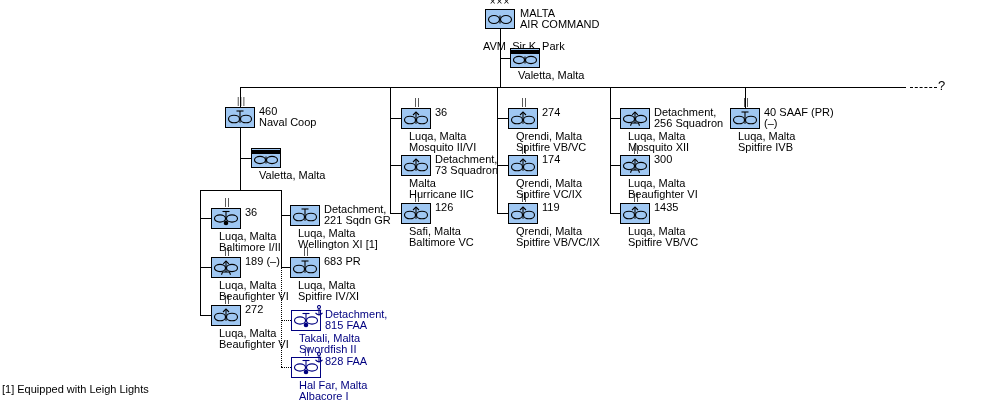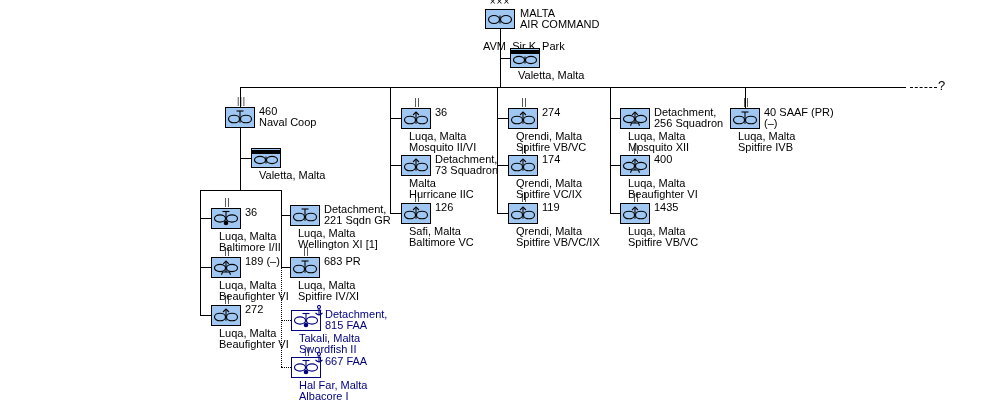--- a/index.html
+++ b/index.html
@@ -244,21 +244,21 @@
   <div class="unit faa" style="left:291px;top:357px">
     <div class="ech">||</div>
     <div class="ubox">
       <svg width="26" height="17" viewBox="0 0 26 17">
           <use href="#i-grbomb"></use>
         </svg>
       <svg class="anchor" width="10" height="12" viewBox="0 0 10 12">
           <use href="#i-anchor"></use>
         </svg>
     </div>
-    <div class="side">667 FAA</div>
+    <div class="side">828 FAA</div>
     <div class="below">Hal Far, Malta
 Albacore I</div>
   </div>
 
   <div class="unit" style="left:401px;top:108px">
     <div class="ech">||</div>
     <div class="ubox">
       <svg width="26" height="17" viewBox="0 0 26 17">
           <use href="#i-fighter"></use>
         </svg>
@@ -340,21 +340,21 @@
 Mosquito XII</div>
   </div>
 
   <div class="unit" style="left:620px;top:155px">
     <div class="ech">||</div>
     <div class="ubox">
       <svg width="26" height="17" viewBox="0 0 26 17">
           <use href="#i-nightfighter"></use>
         </svg>
     </div>
-    <div class="side">400</div>
+    <div class="side">300</div>
     <div class="below">Luqa, Malta
 Beaufighter VI</div>
   </div>
 
   <div class="unit" style="left:620px;top:203px">
     <div class="ech">||</div>
     <div class="ubox">
       <svg width="26" height="17" viewBox="0 0 26 17">
           <use href="#i-fighter"></use>
         </svg>
@@ -371,14 +371,15 @@
           <use href="#i-gr"></use>
         </svg>
     </div>
     <div class="side">40 SAAF (PR)
 (–)</div>
     <div class="below">Luqa, Malta
 Spitfire IVB</div>
   </div>
 
   <div id="qmark">?</div>
+  <div id="footnote">[1] Equipped with Leigh Lights</div>
 
 </div>
 
 </body></html>

